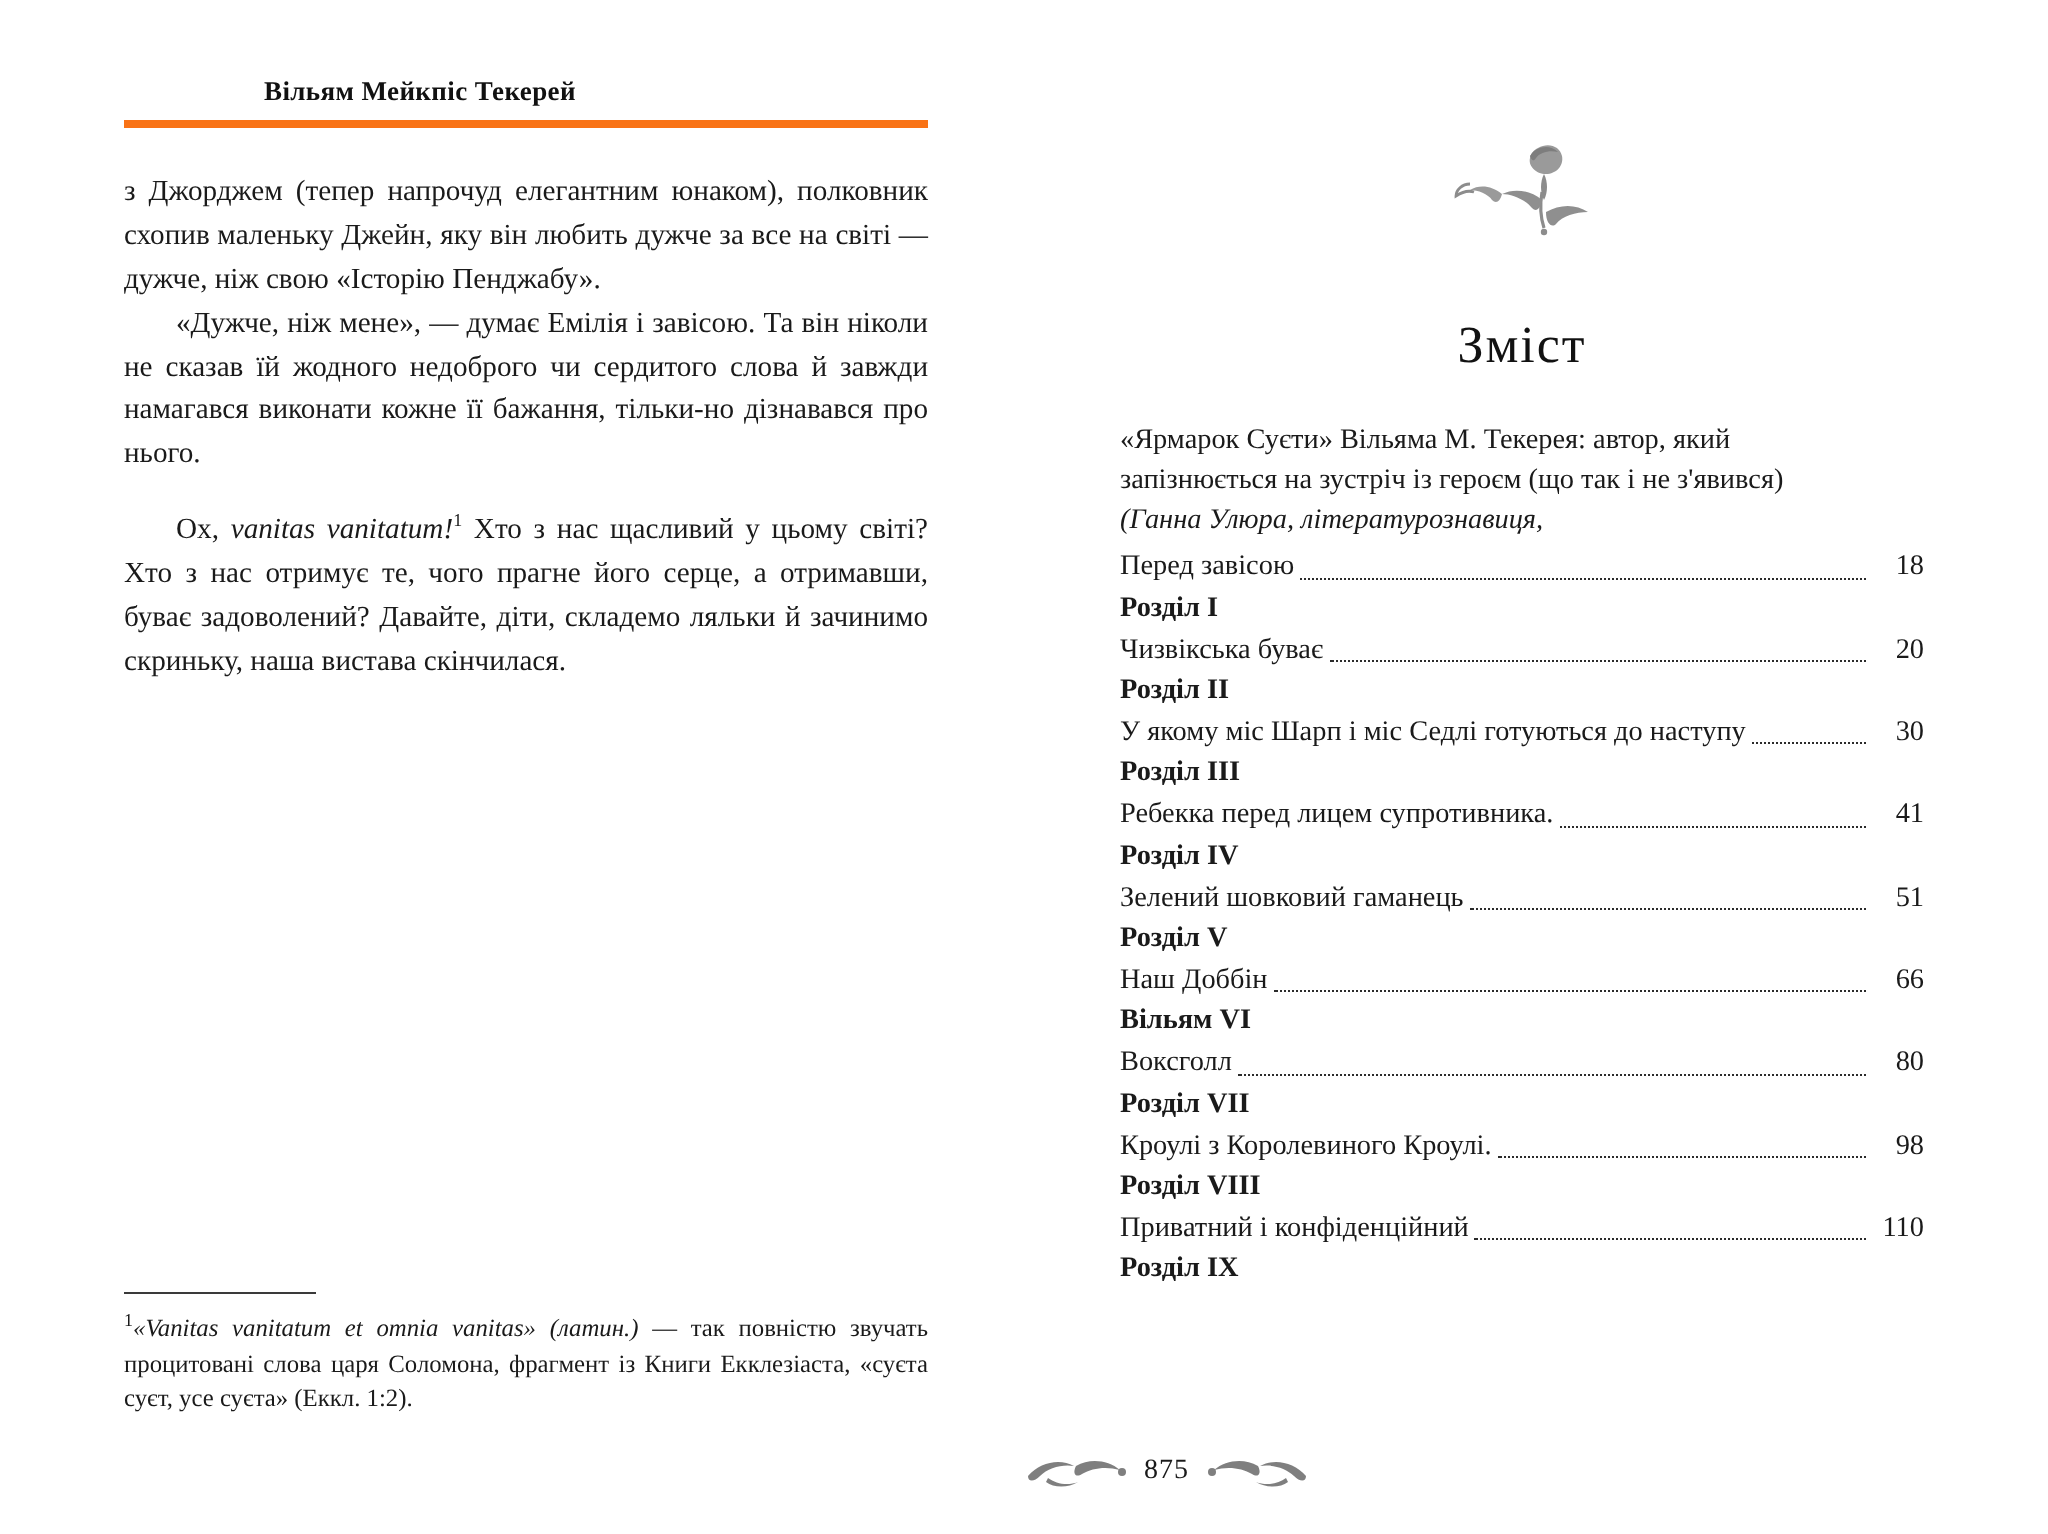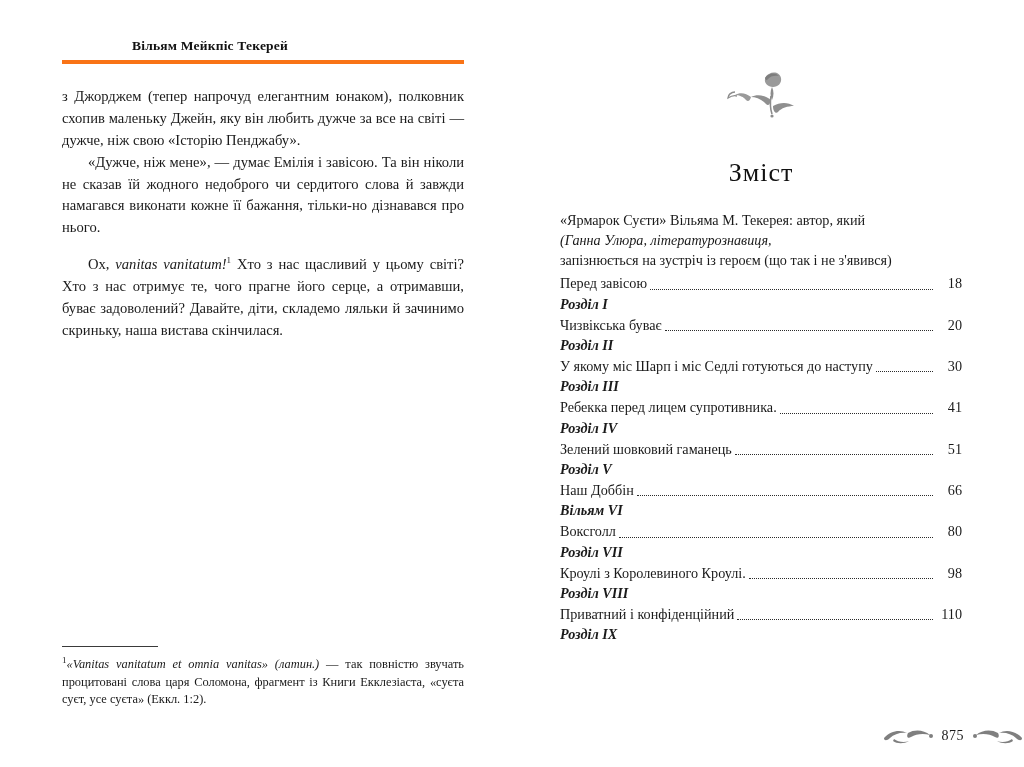--- a/index.html
+++ b/index.html
@@ -123,34 +123,33 @@
   .entry .pg {
     flex: 0 0 auto;
     text-align: right;
     min-width: 26px;
   }
   .block {
   }
   .chapter-head {
     font-weight: bold;
     margin-bottom: 1px;
-    font-style: italic;
   }
   .multiline-entry {
     position: relative;
   }
   .multiline-entry .lead {
     margin: 0;
   }
   .folio {
     position: absolute;
     left: 0;
-    right: 0;
+    right: 16px;
     bottom: 18px;
-    text-align: right;
+    text-align: left;
     font-size: 13.5px;
   }
   .folio-inner {
     display: inline-flex;
     align-items: center;
     gap: 8px;
   }
   .folio-num {
     font-size: 14px;
     letter-spacing: 0.5px;
@@ -196,22 +195,22 @@
         </g>
       </svg>
     </div>
 
     <h1 class="toc-title">Зміст</h1>
 
     <div class="toc">
 
       <div class="toc-intro multiline-entry">
         <div class="lead">«Ярмарок Суєти» Вільяма М. Текерея: автор, який</div>
+        <div class="lead">запізнюється на зустріч із героєм (що так і не з'явився)</div>
         <div class="lead it">(Ганна Улюра, літературознавиця,</div>
-        <div class="lead">запізнюється на зустріч із героєм (що так і не з'явився)</div>
       </div>
 
       <div class="block">
         <div class="entry">
           <span class="label">Перед завісою</span>
           <span class="dots"></span>
           <span class="pg">18</span>
         </div>
       </div>
 

